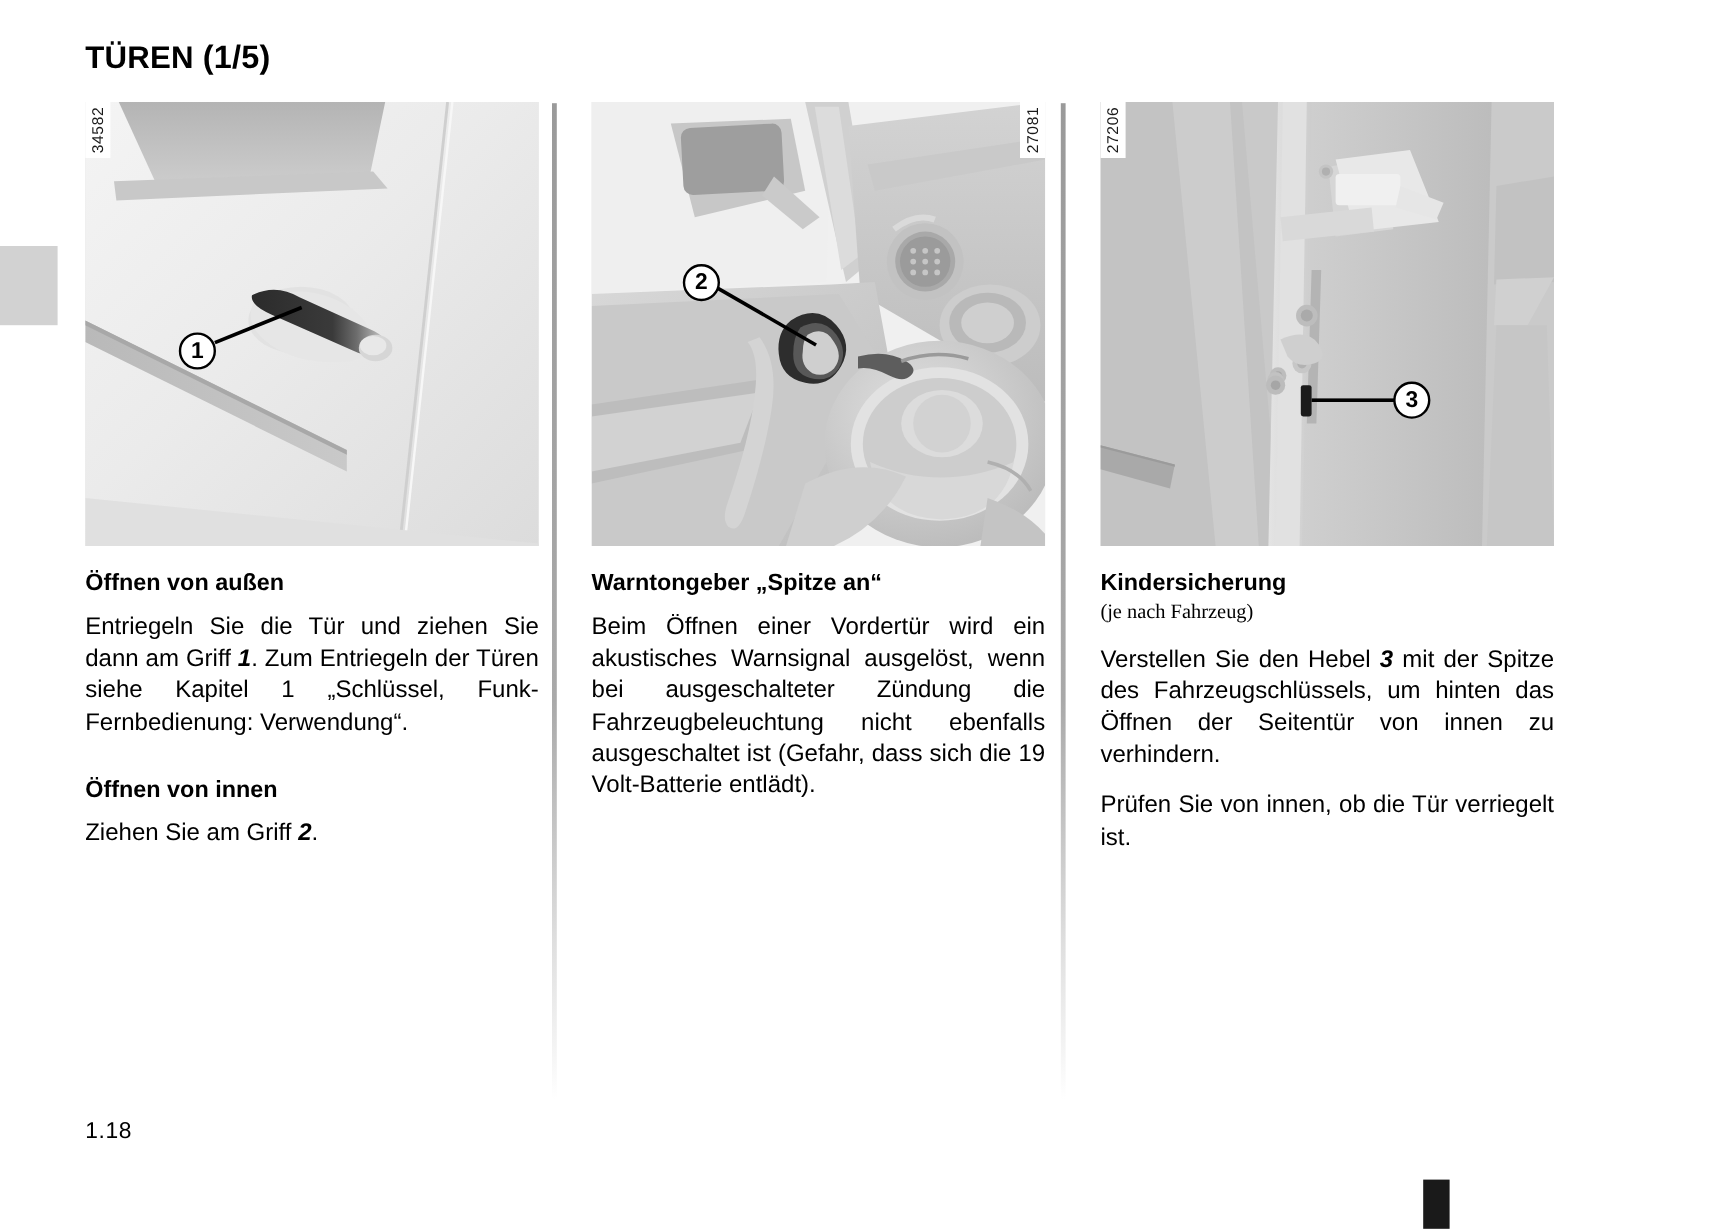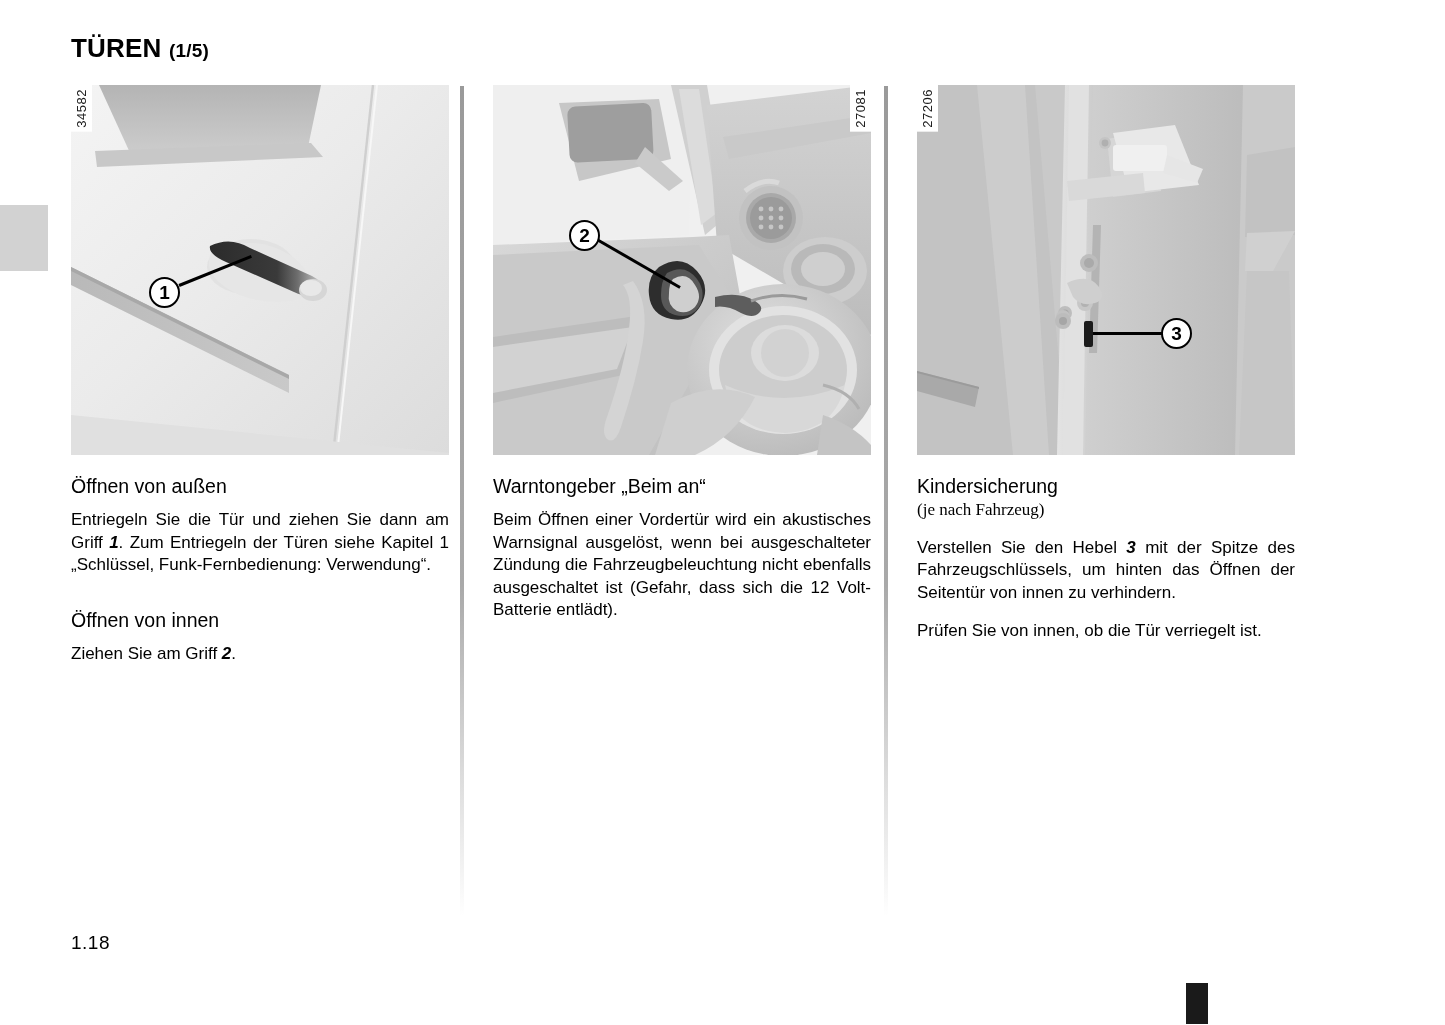--- a/index.html
+++ b/index.html
@@ -33,21 +33,21 @@
   .page-title {
     position: absolute;
     left: 71px;
     top: 33px;
     font-size: 26px;
     font-weight: bold;
     letter-spacing: 0.2px;
     white-space: nowrap;
   }
   .page-title .sub {
-    font-size: 19px;
+    font-size: 27px;
     font-weight: bold;
   }
 
   
   .col {
     position: absolute;
     top: 85px;
     width: 378px;
   }
   .col-1 { left: 71px; }
@@ -108,33 +108,33 @@
     z-index: 7;
     background: #000000;
     height: 2.6px;
     transform-origin: left center;
   }
 
   
   h2.sec {
     margin: 0;
     font-size: 19.5px;
-    font-weight: normal;
+    font-weight: bold;
     line-height: 1.2;
   }
   .sec-block { margin-top: 20px; }
   .subtitle {
     font-size: 17px;
     line-height: 1.25;
     margin-top: 1px;
     font-family: Liberation Serif, serif;
   }
   p.body {
     margin: 0;
-    font-size: 17px;
+    font-size: 20px;
     line-height: 1.32;
     text-align: justify;
     text-justify: inter-word;
     hyphens: manual;
   }
   p.body.first { margin-top: 11px; }
   p.body.gap { margin-top: 16px; }
   .b { font-weight: bold; font-style: italic; }
 
   
@@ -327,22 +327,22 @@
 
         <path d="M178 318 q44 -24 84 -6 q-20 40 -60 58 l-40 0 Z" fill="#cfcfcf"></path>
         <path d="M330 330 q30 10 48 30 l0 10 l-54 0 Z" fill="#c4c4c4"></path>
       </svg>
       <div class="fig-id fig-id-right">27081</div>
       <div class="leader" style="left:104px; top:153px; width:96px; transform: rotate(30deg);"></div>
       <div class="callout" style="left:76px; top:135px;">2</div>
     </div>
 
     <div class="sec-block">
-      <h2 class="sec">Warntongeber „Beim an“</h2>
-      <p class="body first">Beim Öffnen einer Vordertür wird ein akustisches Warnsignal ausgelöst, wenn bei ausgeschalteter Zündung die Fahrzeugbeleuchtung nicht ebenfalls ausgeschaltet ist (Gefahr, dass sich die 12 Volt-Batterie entlädt).</p>
+      <h2 class="sec">Warntongeber „Spitze an“</h2>
+      <p class="body first">Beim Öffnen einer Vordertür wird ein akustisches Warnsignal ausgelöst, wenn bei ausgeschalteter Zündung die Fahrzeugbeleuchtung nicht ebenfalls ausgeschaltet ist (Gefahr, dass sich die 19 Volt-Batterie entlädt).</p>
     </div>
 
   </div>
 
   <div class="col col-3">
 
     <div class="figure">
       <svg width="378" height="370" viewBox="0 0 378 370">
         <defs>
           <linearGradient id="panelG" x1="0" y1="0" x2="1" y2="0">

